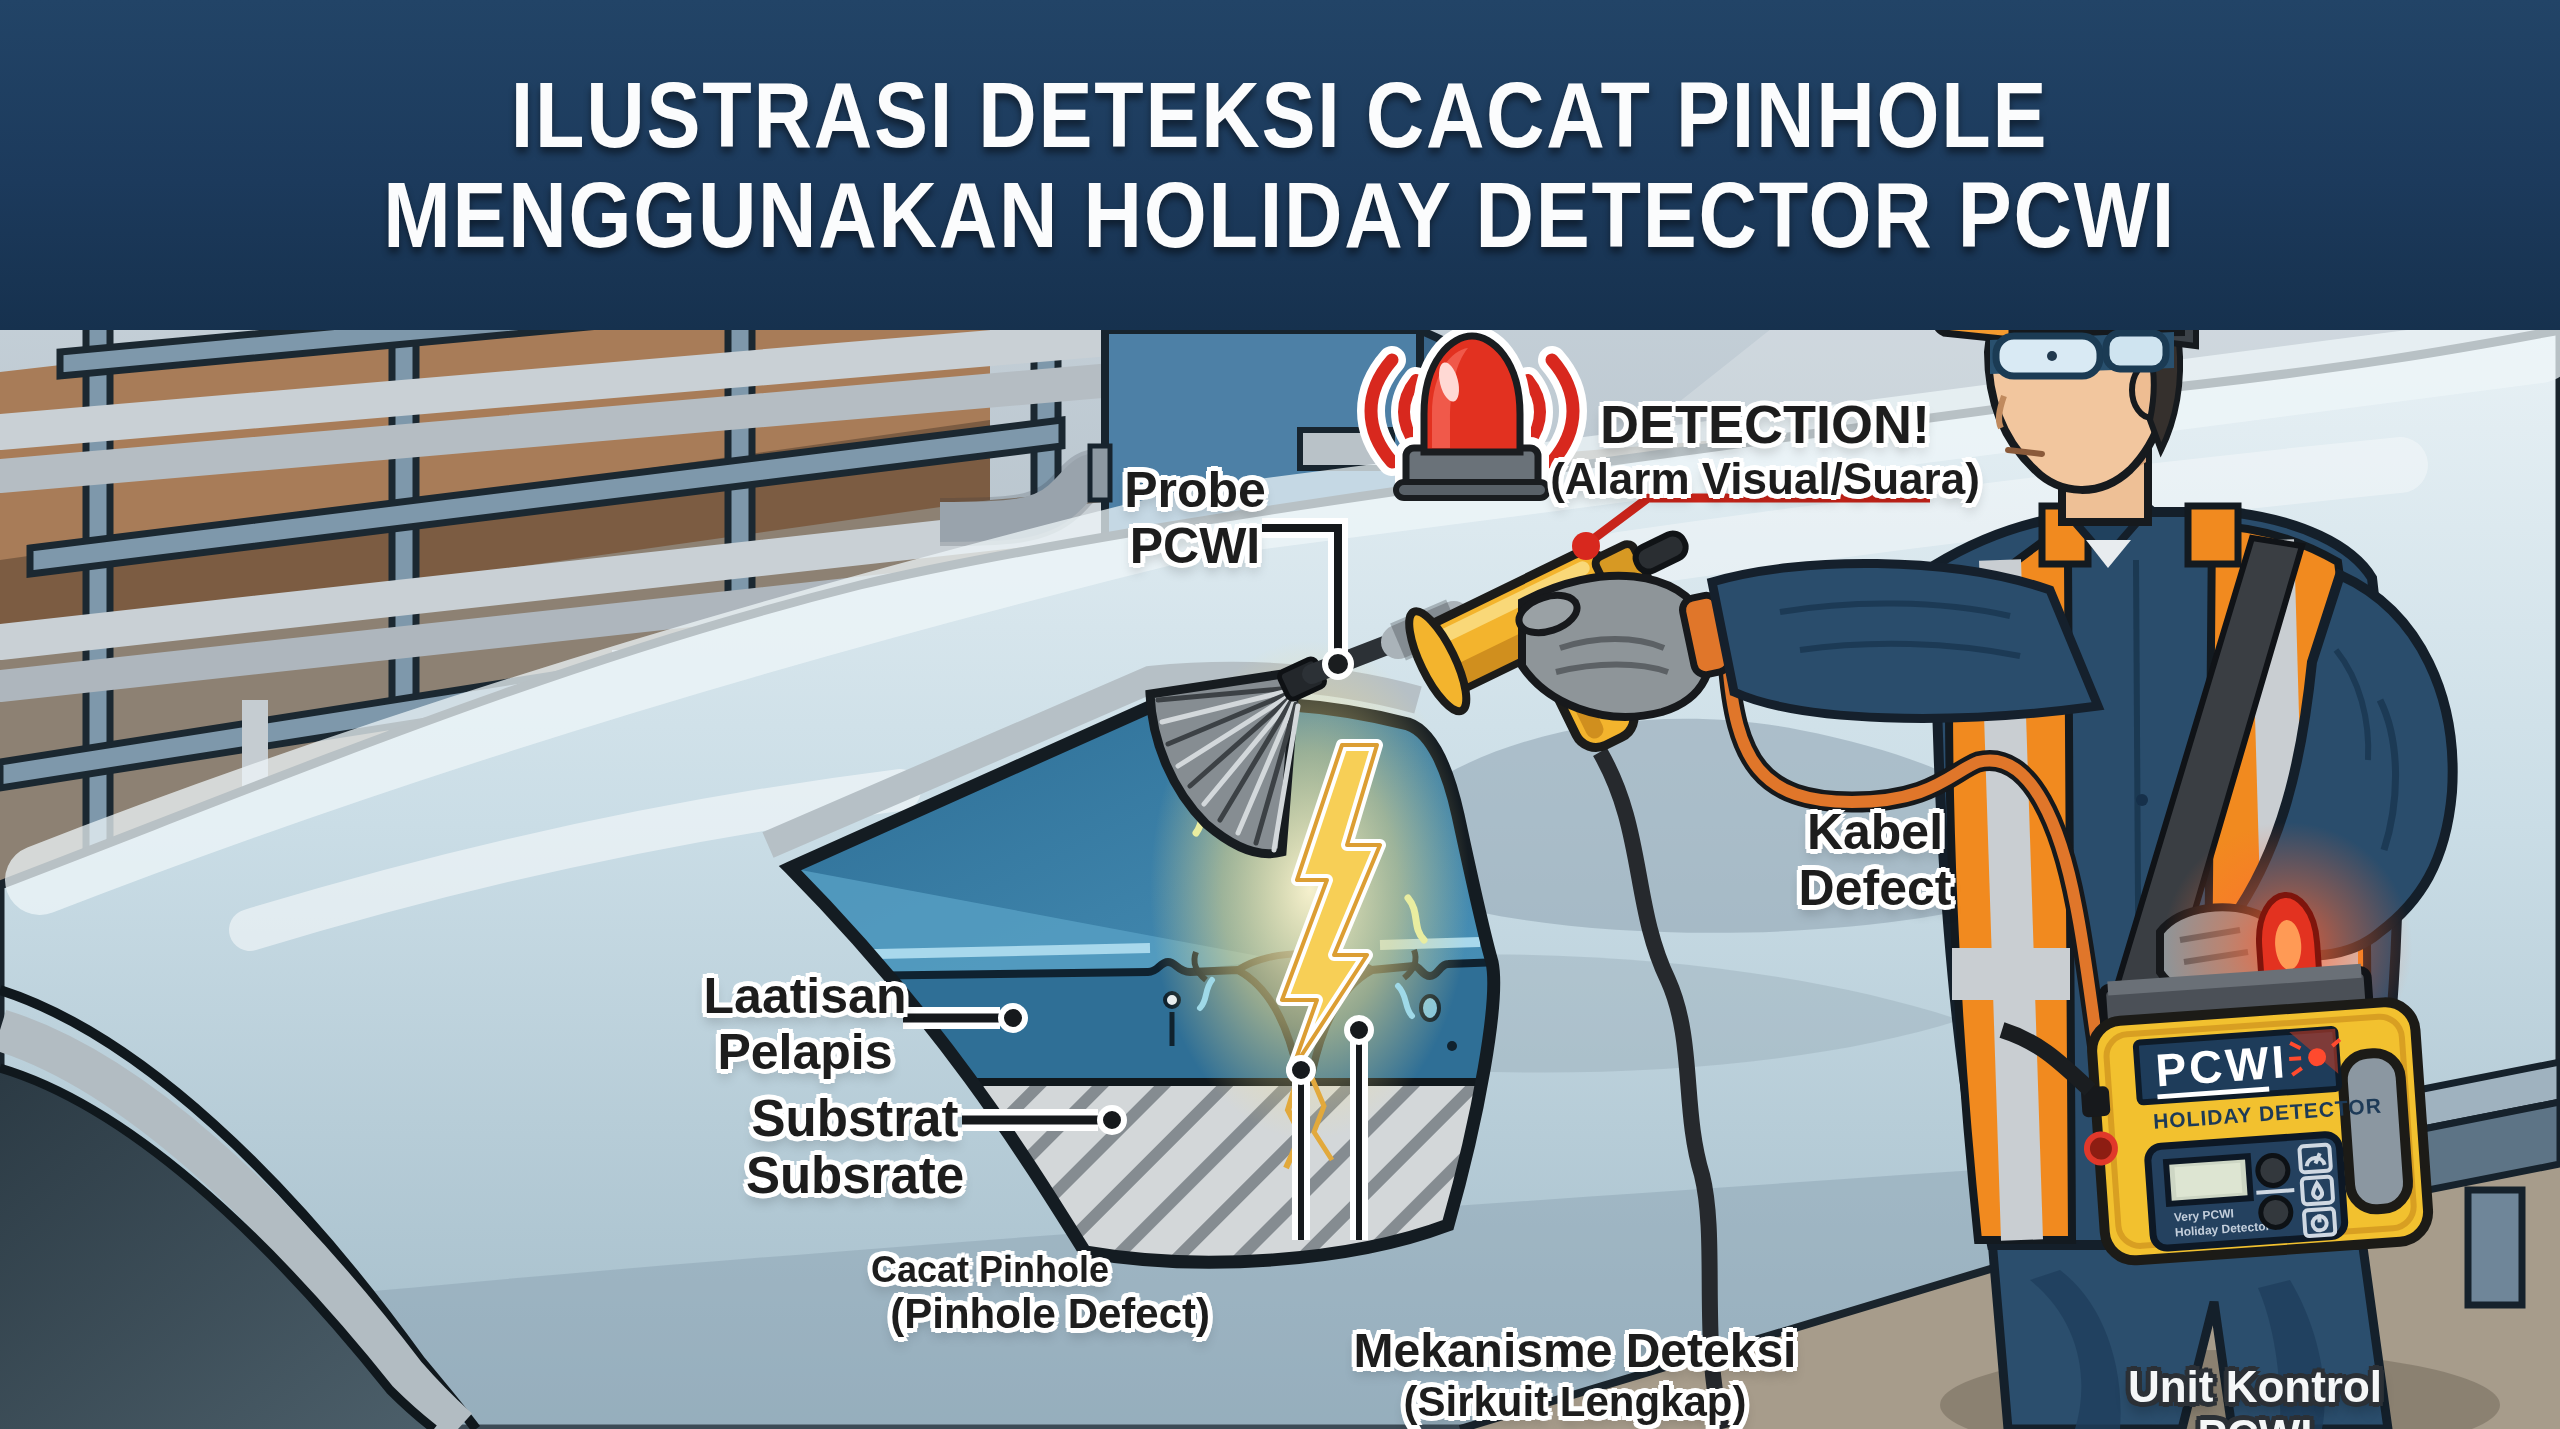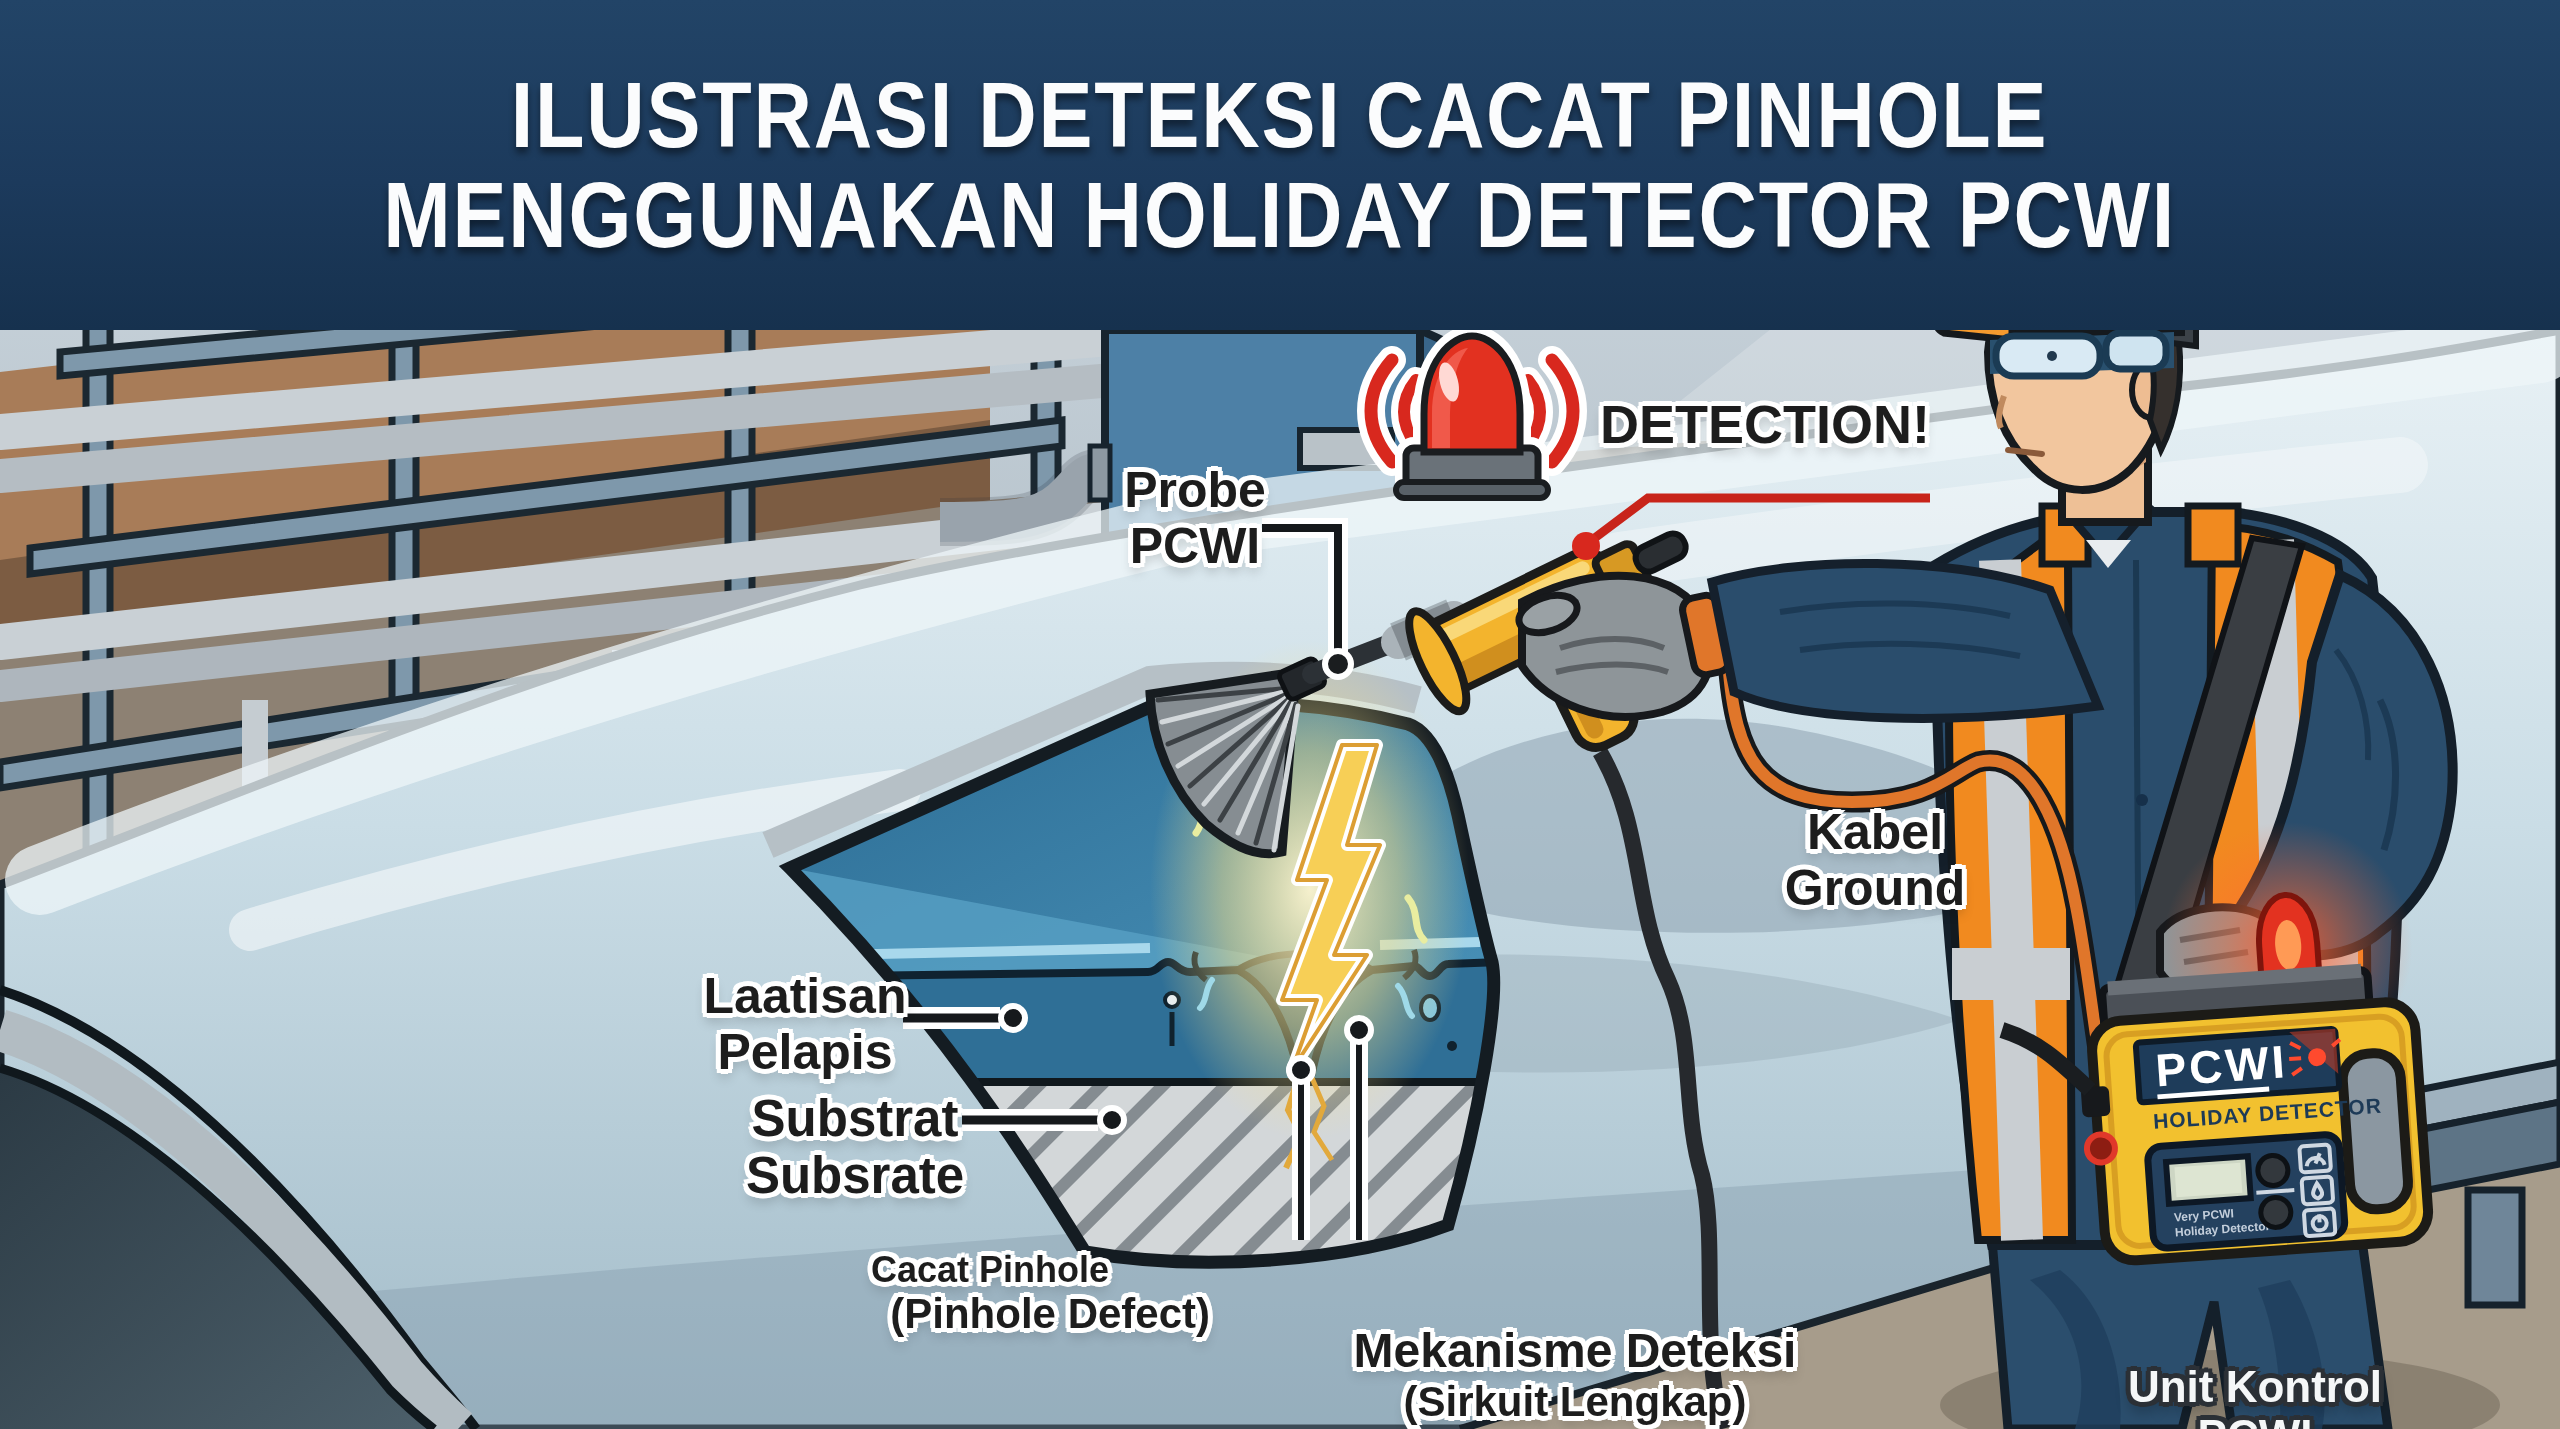--- a/index.html
+++ b/index.html
@@ -406,25 +406,26 @@
     <div class="title-line">MENGGUNAKAN HOLIDAY DETECTOR PCWI</div>
   </header>
 
   <div class="lbl o-white" style="left:1040px;top:462px;width:310px;font-size:50px;">
     <span class="l1">Probe</span>
     <span class="l2">PCWI</span>
   </div>
 
   <div class="lbl o-white" style="left:1500px;top:394px;width:530px;">
     <span class="l1" style="font-size:54px;text-align:center;">DETECTION!</span>
+    <span class="l2" style="font-size:44px;">(Alarm Visual/Suara)</span>
   </div>
 
   <div class="lbl o-white" style="left:1730px;top:804px;width:290px;font-size:50px;">
     <span class="l1">Kabel</span>
-    <span class="l2">Ground</span>
+    <span class="l2">Defect</span>
   </div>
 
   <div class="lbl o-white" style="left:640px;top:968px;width:330px;font-size:50px;">
     <span class="l1">Laatisan</span>
     <span class="l2">Pelapis</span>
   </div>
 
   <div class="lbl o-white" style="left:660px;top:1090px;width:390px;font-size:51px;">
     <span class="l1">Substrat</span>
     <span class="l2">Subsrate</span>

